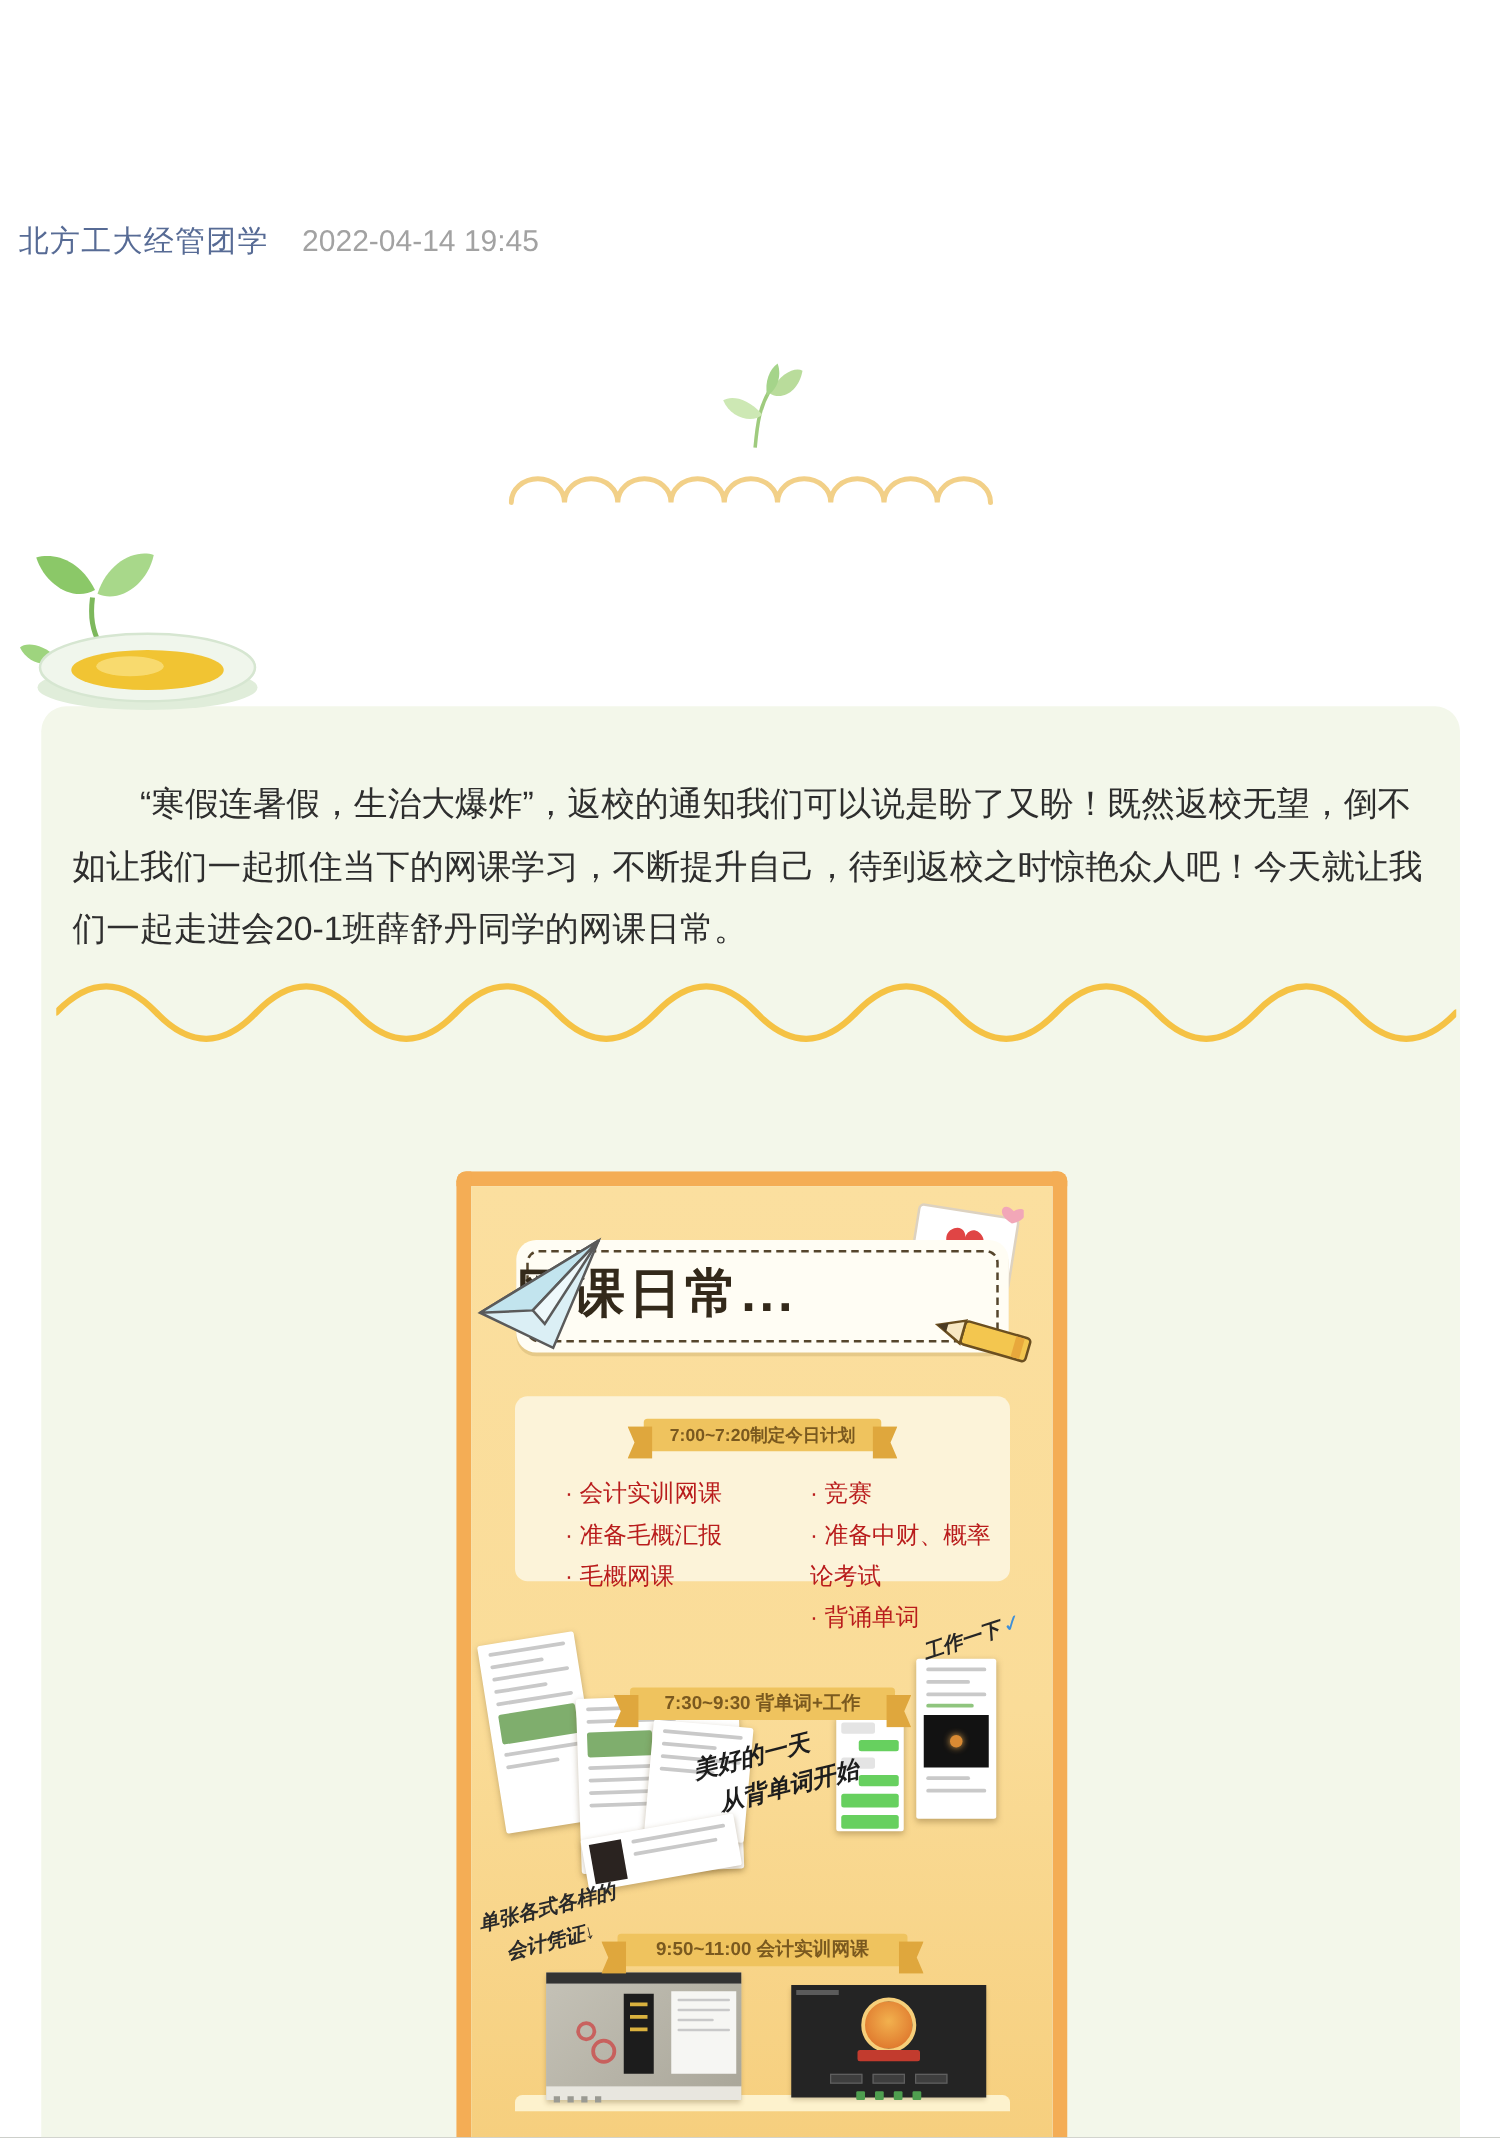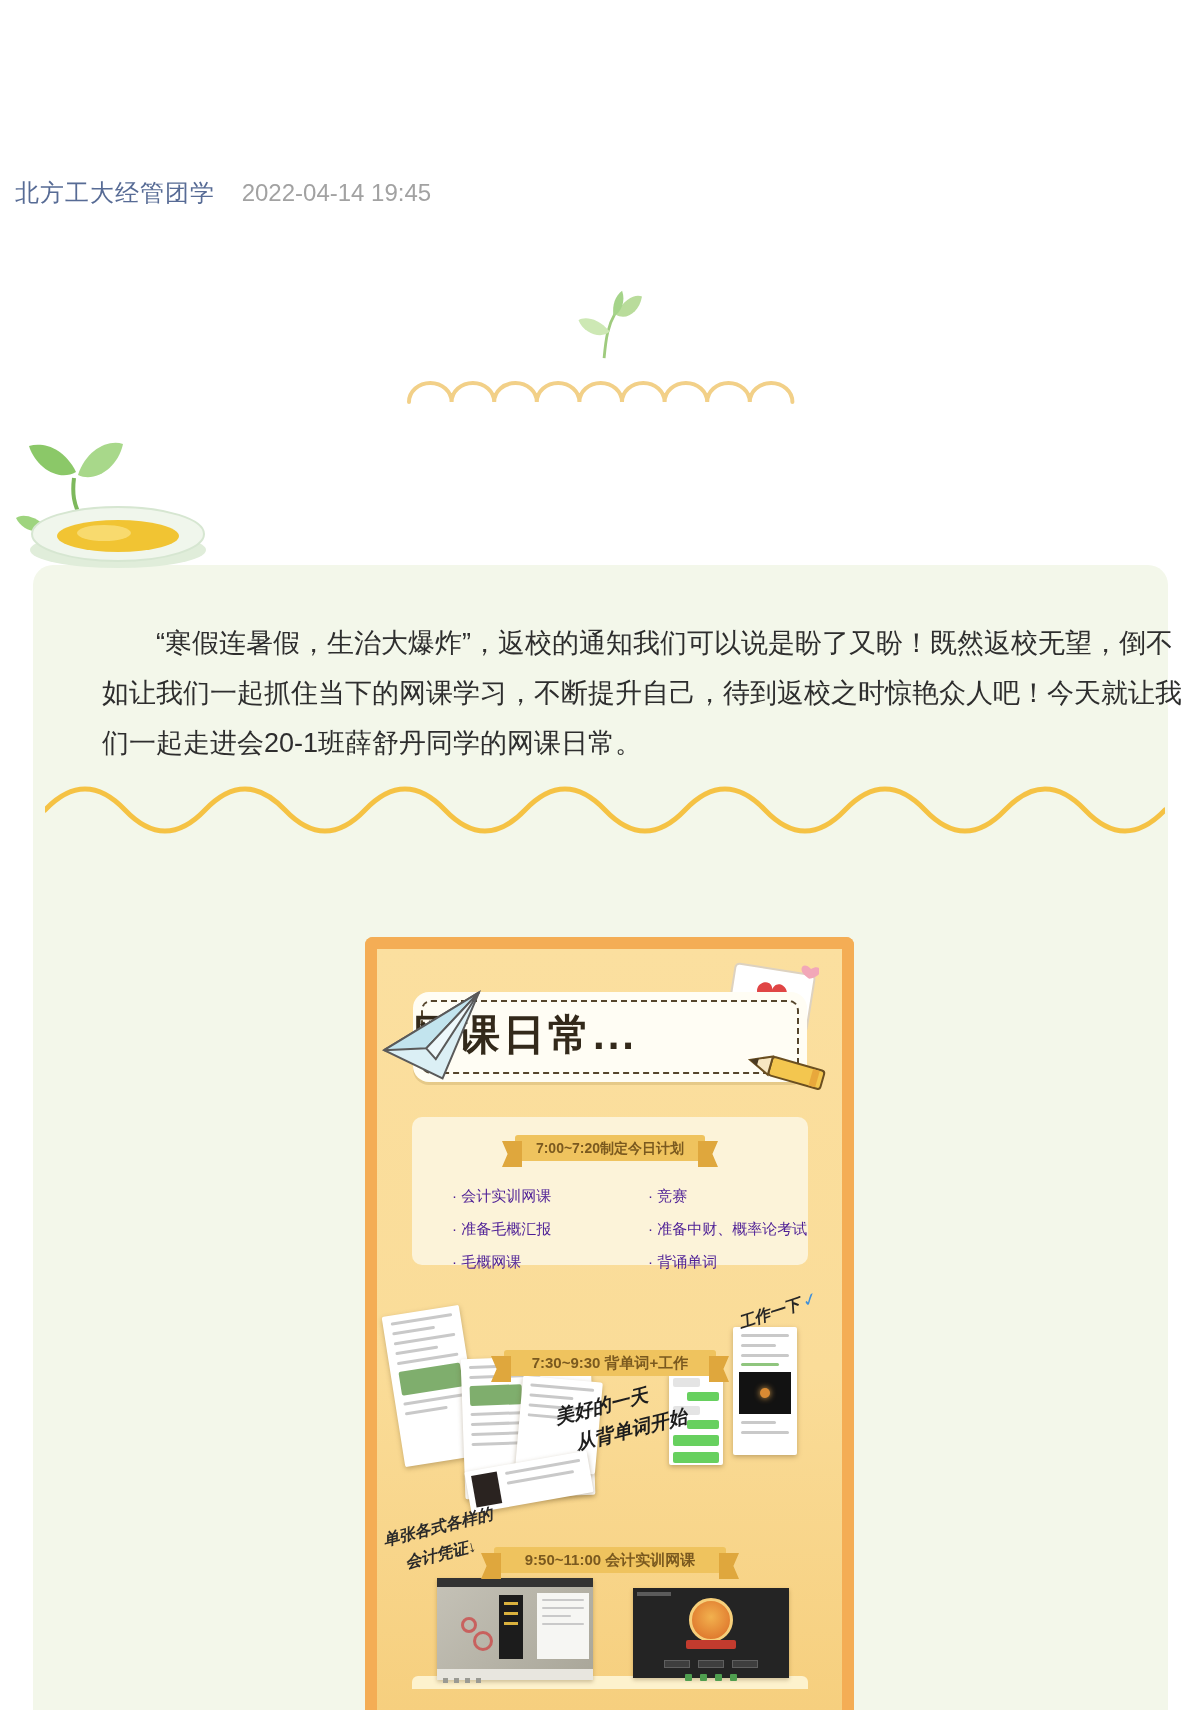--- a/index.html
+++ b/index.html
@@ -31,21 +31,21 @@
   
   #teacup { position:absolute; left:16px; top:430px; z-index:3; }
 
   
   #green-box {
     position:absolute; left:33px; top:565px; width:1135px; height:1145px;
     background:#f3f7ea; border-radius:20px 20px 0 0;
   }
   #intro {
     position:absolute; left:58px; top:618px; width:1090px;
-    font-size:27px; line-height:50px; color:#2e2e2e; text-indent:2em;margin-left:44px;
+    font-size:27px; line-height:50px; color:#2e2e2e; text-indent:2em;
   }
   #sinewave { position:absolute; left:45px; top:778px; }
 
   
   #poster {
     position:absolute; left:365px; top:937px; width:489px; height:773px;
     border:12px solid #f4ad55; border-bottom:none; border-radius:8px 8px 0 0;
     background:linear-gradient(180deg,#fbdf9f 0%,#fadc98 55%,#f6cf7e 100%);
     overflow:hidden; cursor:pointer;
   }
@@ -77,21 +77,21 @@
     font-weight:bold; font-size:15px; line-height:26px; text-align:center;
     border-radius:3px; z-index:2; white-space:nowrap;
   }
   .ribbon::before, .ribbon::after {
     content:""; position:absolute; top:6px; width:20px; height:26px;
     background:#dfa73d; z-index:-1;
   }
   .ribbon::before { left:-13px; clip-path:polygon(100% 0,100% 100%,0 100%,28% 50%,0 0); }
   .ribbon::after  { right:-13px; clip-path:polygon(0 0,0 100%,100% 100%,72% 50%,100% 0); }
   #ribbon1 { left:50%; transform:translateX(-50%); top:18px; width:190px; font-size:14px;text-align:center; }
-  .col { position:absolute; top:62px; font-size:15px; line-height:33px; color:#4c1d95; }
+  .col { position:absolute; top:62px; font-size:19px; line-height:33px; color:#b91c1c; }
   #col-left { left:40px; }
   #col-right { left:236px; }
 
   
   .wcard { position:absolute; background:#ffffff; box-shadow:0 2px 5px rgba(95,70,25,.35); border-radius:2px; z-index:1; }
   .tline { height:3px; background:#c9c9c9; border-radius:2px; margin:7px 8px 0 8px; }
   .tline.short { width:55%; }
   .gthumb { background:#7fae6d; border-radius:2px; margin:7px 8px 0 8px; }
   #wcardA { left:16px; top:361px; width:78px; height:152px; transform:rotate(-9deg); }
   #wcardB { left:86px; top:408px; width:130px; height:140px; transform:rotate(-2deg); }

